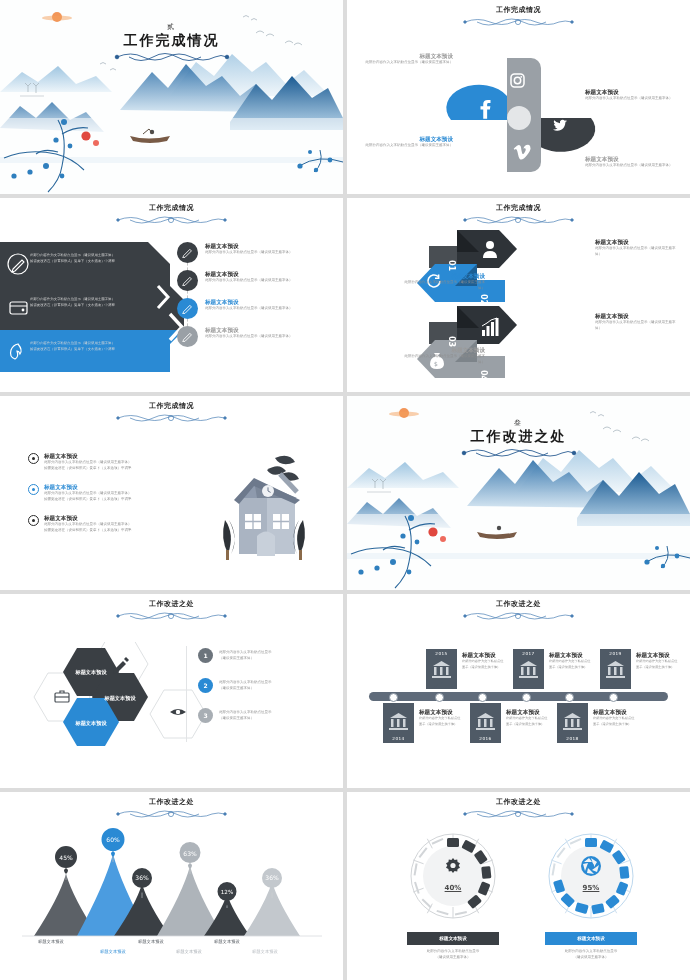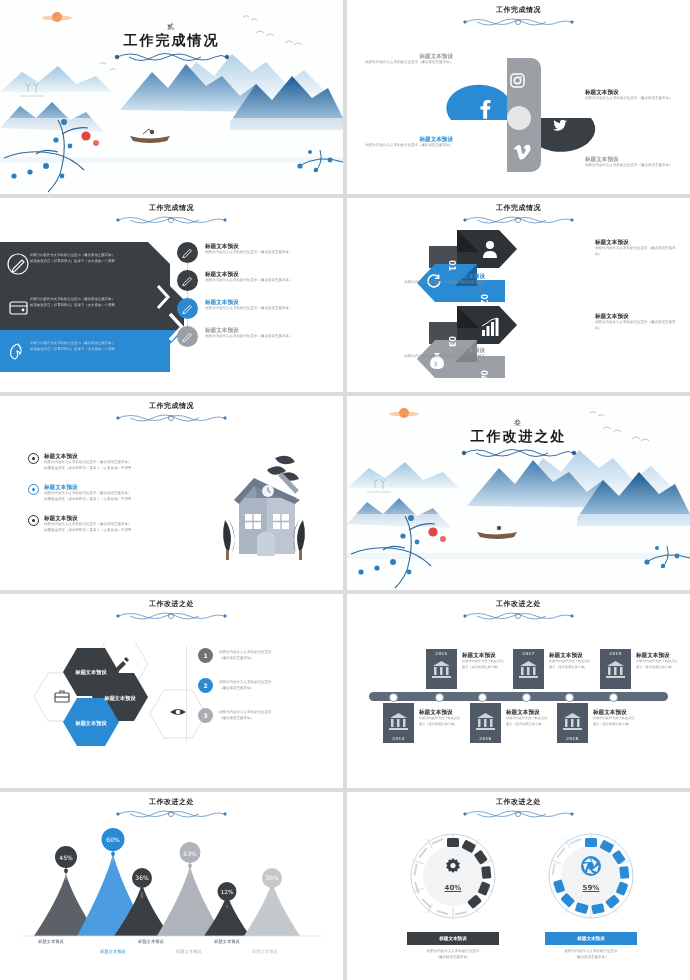--- a/index.html
+++ b/index.html
@@ -900,21 +900,21 @@
         <g fill="#f2f3f4">
           <path d="M10 2 l6 4 l-3 5 Z"></path>
             <path d="M18 9 l-2 7 l-5 -2 Z"></path>
           <path d="M13 18 l-7 -1 l1 -5 Z"></path>
             <path d="M4 15 l-2 -7 l5 -1 Z"></path>
           <path d="M3 6 l5 -4 l3 4 Z"></path>
         </g>
         <circle cx="10" cy="10" r="3" fill="#2a8ad4"></circle>
       </g>
     </svg>
-    <div class="gpct" style="left:200px;width:88px;top:92px">59%</div>
+    <div class="gpct" style="left:200px;width:88px;top:92px">95%</div>
     <div class="gbtn" style="left:198px;top:140px;background:#2a8ad4">标题文本预设</div>
     <div style="position:absolute;left:198px;top:157px;width:92px;text-align:center">
       <div class="bd">此部分内容作为文字粘贴点位显示</div>
       <div class="bd">（建议使用主题字体）</div>
     </div>
   </div>
 
 </div>
 
 </body></html>

